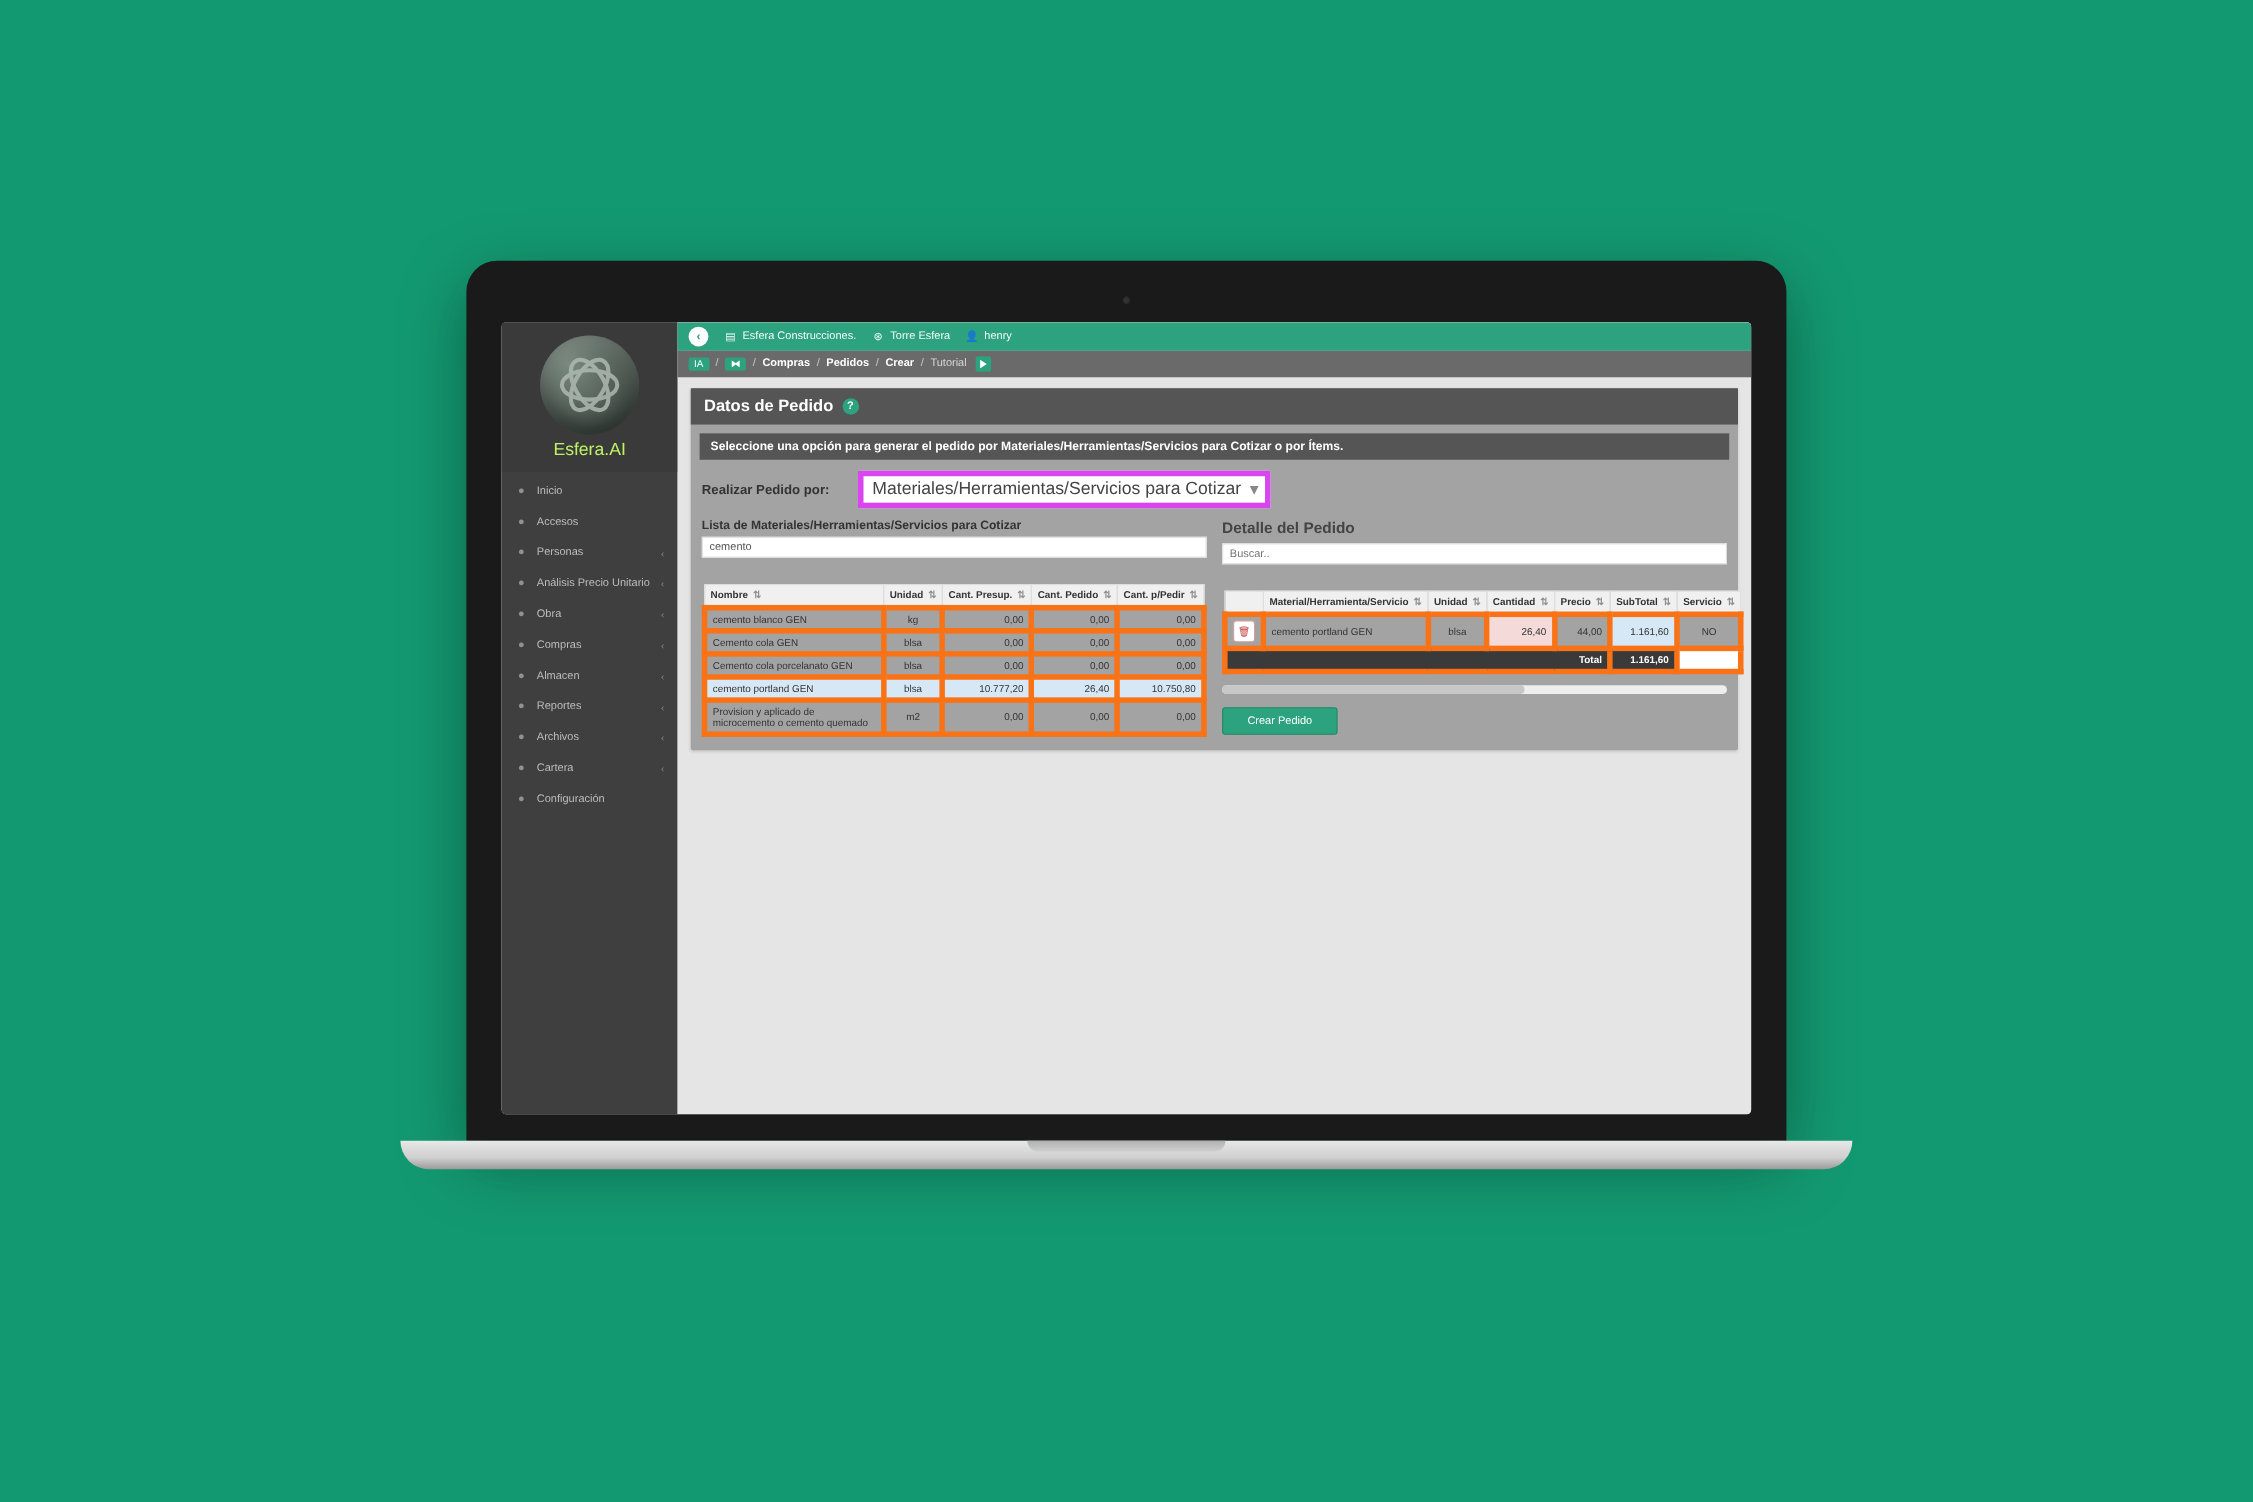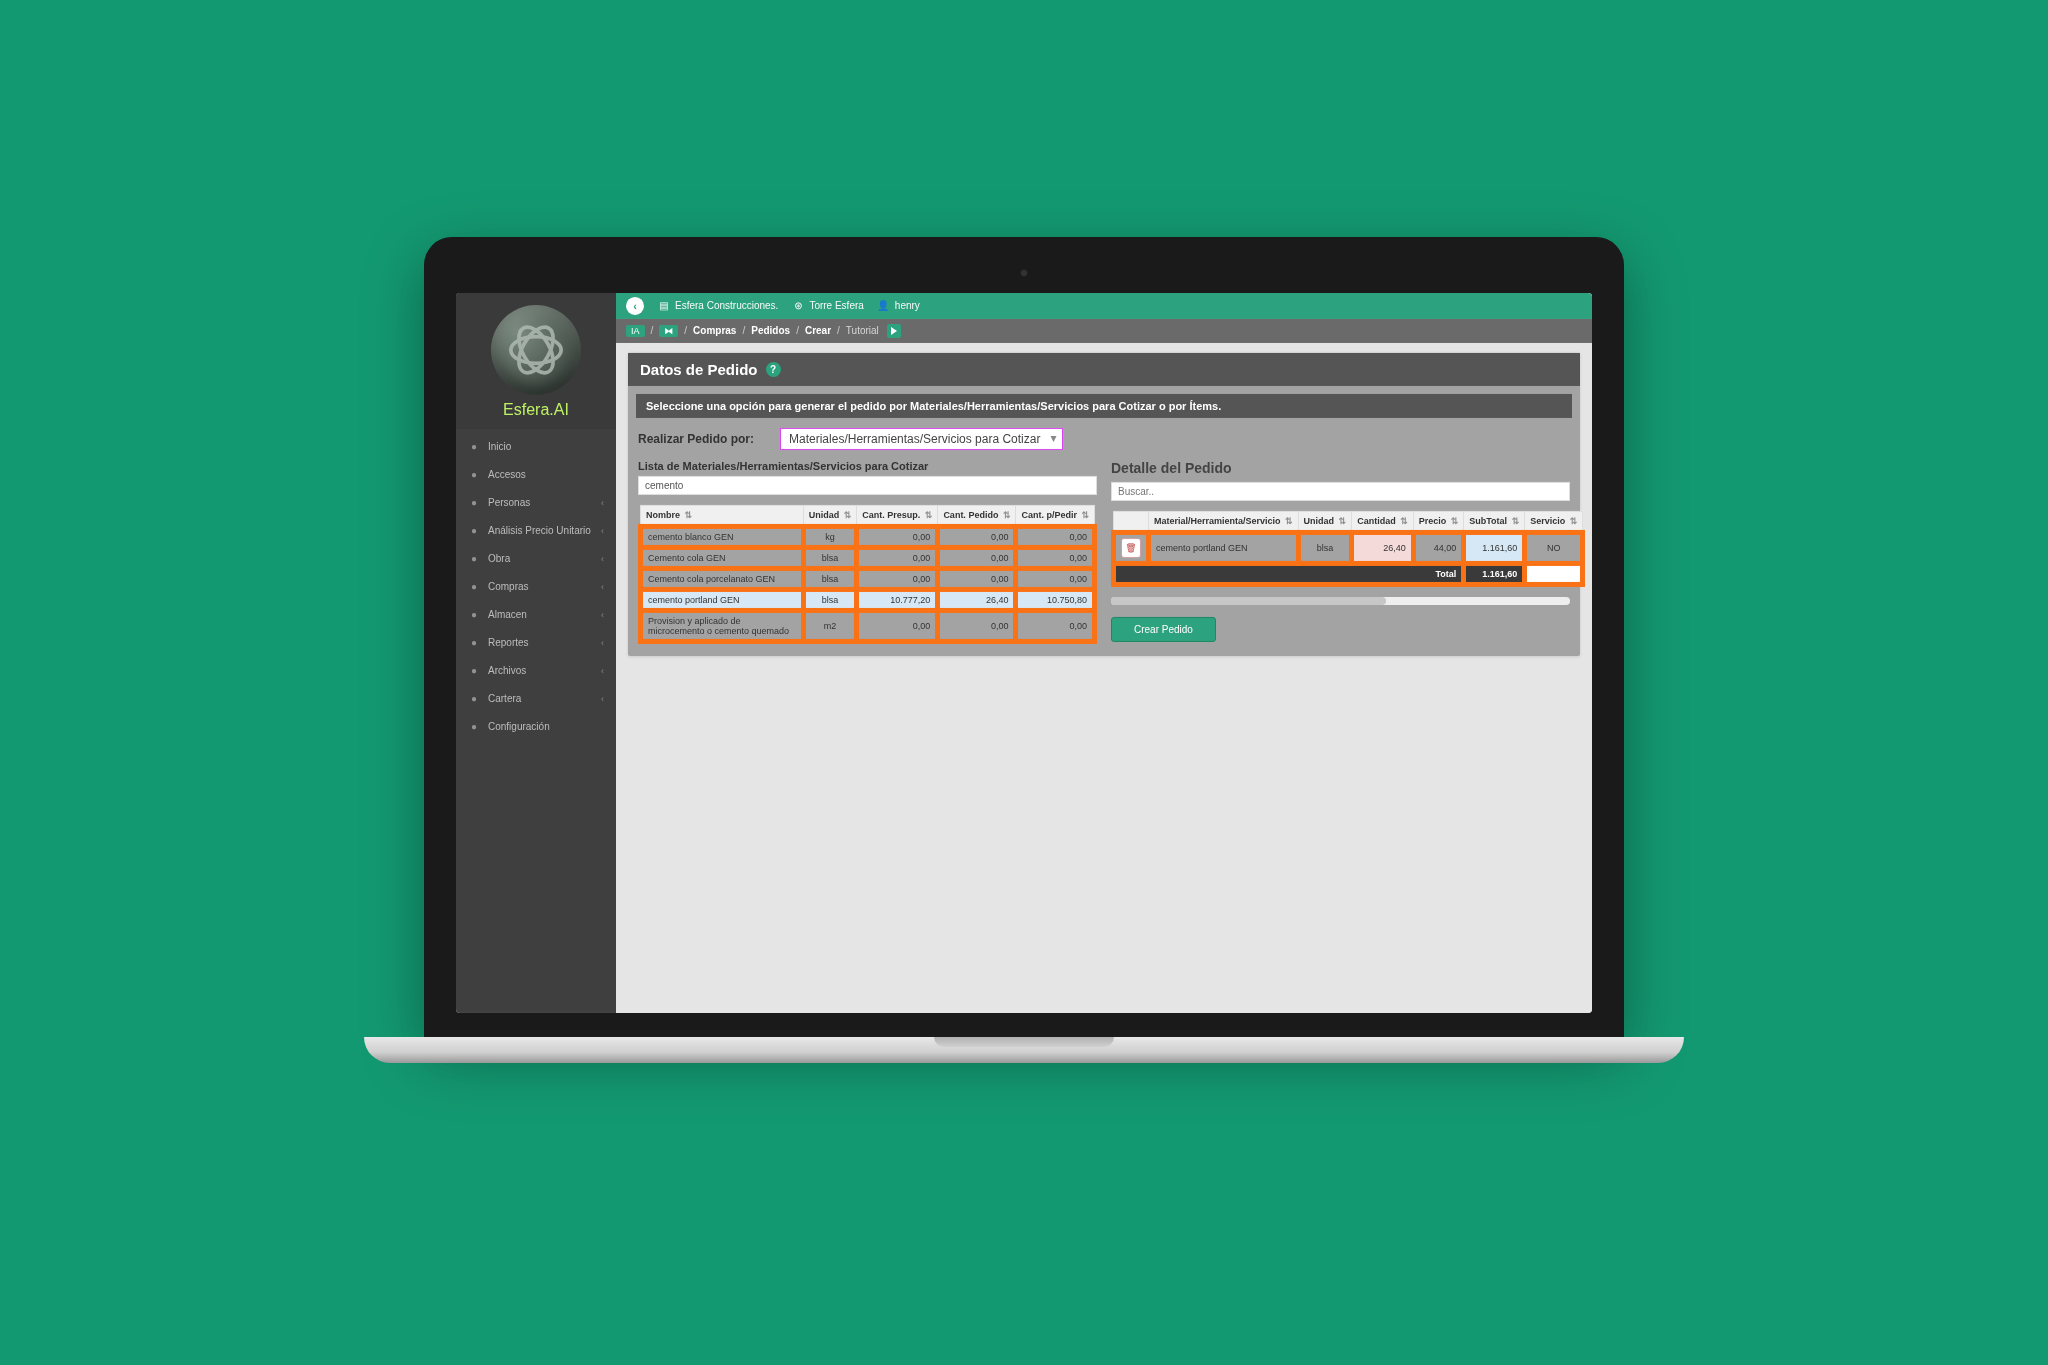--- a/index.html
+++ b/index.html
@@ -31,27 +31,27 @@
 .bc-item{font-weight:bold;color:#fff}
 .bc-item.light{font-weight:400;color:#d6d6d6}
 .play{background:#2da27e;width:14px;height:14px;display:inline-flex;align-items:center;justify-content:center;border-radius:2px;margin-left:2px}
 .content{padding:10px 12px;flex:1;overflow:auto}
 .card{background:#a3a3a3;border-radius:2px;box-shadow:0 1px 3px rgba(0,0,0,.12);margin-bottom:10px}
 .card-header{background:#555;color:#fff;padding:8px 12px;font-size:15px;font-weight:bold;display:flex;align-items:center;gap:8px}
 .hint{width:15px;height:15px;border-radius:50%;background:#2da27e;color:#fff;font-size:10px;display:inline-flex;align-items:center;justify-content:center}
 .sub-bar{background:#555;color:#fff;padding:6px 10px;font-size:11px;margin:8px 8px 10px;font-weight:bold}
 .form-row{display:flex;align-items:center;gap:26px;padding:0 10px 10px;font-size:11px;color:#333}
 .form-row label{font-weight:bold;font-size:12px}
-.select{border:1px solid #d946ef;background:#fff;padding:3px 22px 3px 8px;font-size:12px;color:#444;position:relative;min-width:240px;cursor:pointer}
+.select{border:5px solid #d946ef;background:#fff;padding:3px 22px 3px 8px;font-size:16px;color:#444;position:relative;min-width:240px;cursor:pointer}
 .select:after{content:"▾";position:absolute;right:6px;top:2px;color:#888}
 .columns{display:flex;gap:14px;padding:0 10px 12px}
 .col{flex:1;min-width:0}
 .col-title{font-size:11px;color:#333;margin-bottom:4px;font-weight:bold}
 .detail-title{font-size:14px;color:#444;margin-bottom:6px;font-weight:bold}
-.search{border:1px solid #ddd;padding:3px 6px;font-size:10px;color:#555;margin-bottom:10px;width:100%}
+.search{border:1px solid #ddd;padding:3px 6px;font-size:10px;color:#555;margin-bottom:24px;width:100%}
 table{width:100%;border-collapse:collapse;font-size:9px;color:#333}
 th{background:#f0f0f0;border:1px solid #ddd;padding:4px 5px;text-align:left;font-weight:bold;white-space:nowrap}
 th .sort{opacity:.5;margin-left:2px}
 td{border:5px solid #f97316;padding:3px 5px}
 tr.hl td{background:#d6e8f5}
 .num{text-align:right}
 .ctr{text-align:center}
 .detail-row td.pink{background:#f5dada}
 .detail-row td.blue{background:#d6e8f5}
 .total-row td{background:#3a3a3a;color:#fff;font-weight:bold;text-align:right}

